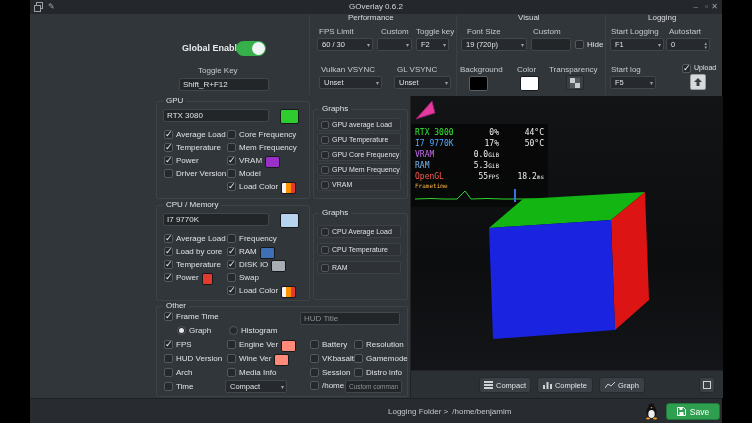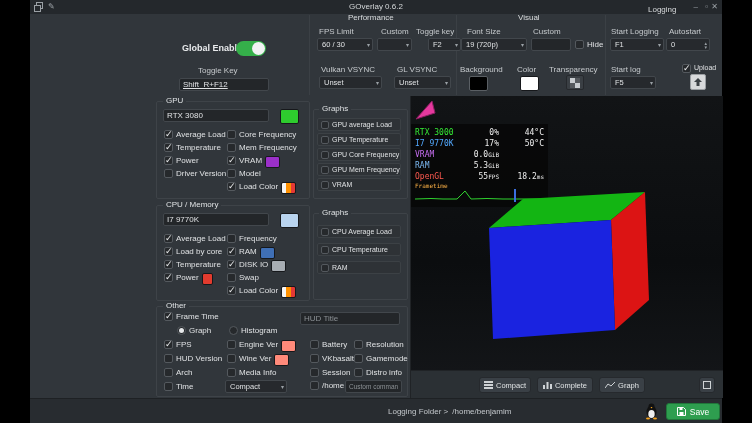--- a/index.html
+++ b/index.html
@@ -86,39 +86,39 @@
   </div>
 
   <div class="winbody"></div>
 
 
   <div class="lbl b" style="left:182px;top:43px">Global Enable</div>
   <div class="toggle" style="left:236px;top:41px">
       <div class="knob"></div>
     </div>
   <div class="lbl" style="left:198px;top:66px">Toggle Key</div>
-  <input class="input" style="left: 179px; top: 78px; width: 90px; text-decoration: underline;" value="Shift_R+F12">
+  <input class="input" style="left: 179px; top: 78px; width: 90px;" value="Shift_R+F12">
 
   <div class="vsep" style="left:309px"></div>
   <div class="vsep" style="left:456px"></div>
   <div class="vsep" style="left:605px"></div>
 
   <div class="sect" style="left:348px;top:13px">Performance</div>
   <div class="lbl" style="left:319px;top:27px">FPS Limit</div>
   <div class="lbl" style="left:381px;top:27px">Custom</div>
   <div class="lbl" style="left:416px;top:27px">Toggle key</div>
   <div class="combo" style="left:317px;top:38px;width:56px">
       <span>60 / 30</span>
       <span class="arw">▾</span>
     </div>
   <div class="combo" style="left:377px;top:38px;width:35px">
       <span></span>
       <span class="arw">▾</span>
     </div>
-  <div class="combo" style="left:428px;top:38px;width:33px">
+  <div class="combo" style="left:416px;top:38px;width:33px">
       <span>F2</span>
       <span class="arw">▾</span>
     </div>
   <div class="lbl" style="left:321px;top:65px">Vulkan VSYNC</div>
   <div class="lbl" style="left:397px;top:65px">GL VSYNC</div>
   <div class="combo" style="left:319px;top:76px;width:63px">
       <span>Unset</span>
       <span class="arw">▾</span>
     </div>
   <div class="combo" style="left:394px;top:76px;width:57px">
@@ -145,21 +145,21 @@
   <div class="bigswatch" style="left: 520px; top: 76px; background-color: rgb(255, 255, 255);"></div>
   <div class="iconbtn" style="left:566px;top:75px;width:18px;height:15px;background:#3a3f44;border:1px solid #26292d">
     <svg width="10" height="10">
         <rect width="5" height="5" fill="#c8ccd0"></rect>
         <rect x="5" y="5" width="5" height="5" fill="#c8ccd0"></rect>
         <rect x="5" width="5" height="5" fill="#55595e"></rect>
         <rect y="5" width="5" height="5" fill="#55595e"></rect>
       </svg>
   </div>
 
-  <div class="sect" style="left:648px;top:5px">Logging</div>
+  <div class="sect" style="left:648px;top:13px">Logging</div>
   <div class="lbl" style="left:611px;top:27px">Start Logging</div>
   <div class="lbl" style="left:669px;top:27px">Autostart</div>
   <div class="combo" style="left:610px;top:38px;width:54px">
       <span>F1</span>
       <span class="arw">▾</span>
     </div>
   <div class="combo" style="left:666px;top:38px;width:44px">
       <span>0</span>
       <span class="spn">
         <span>▴</span>

